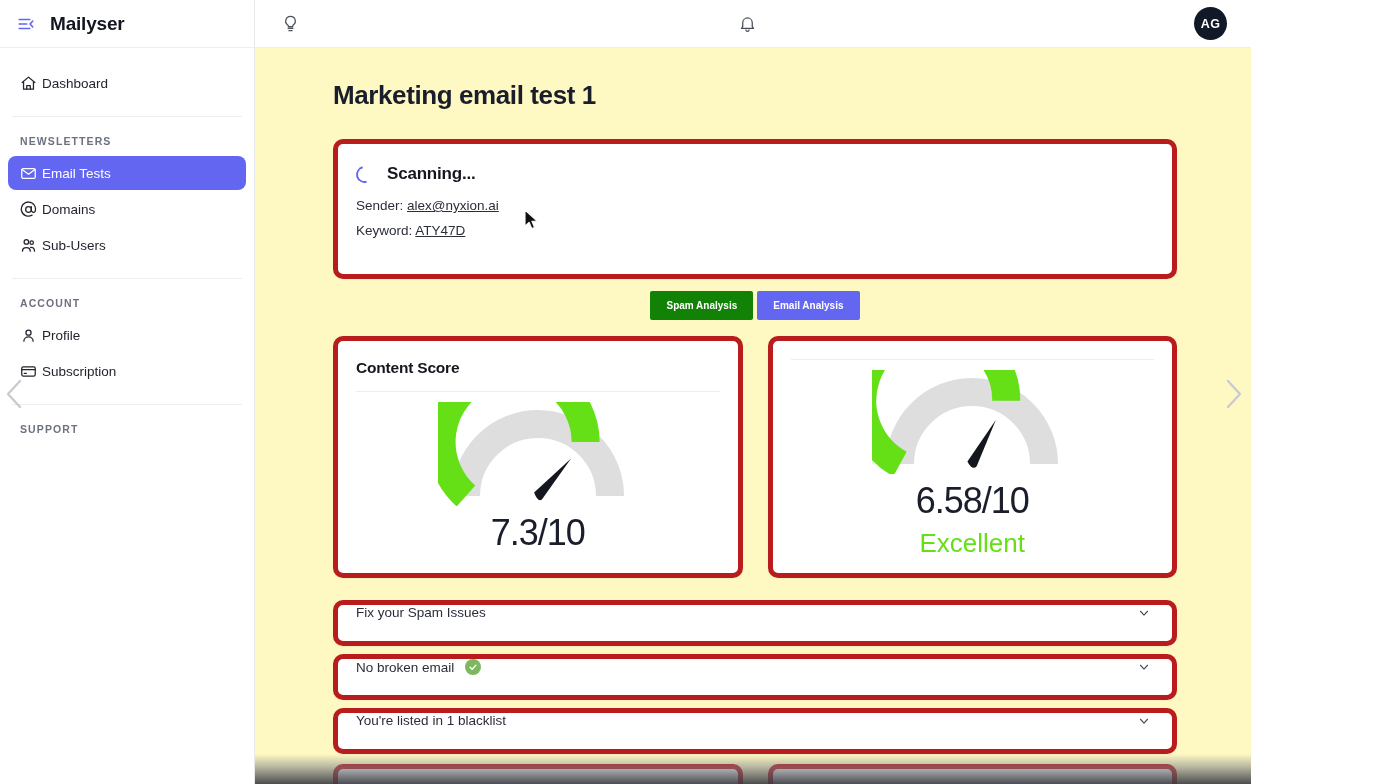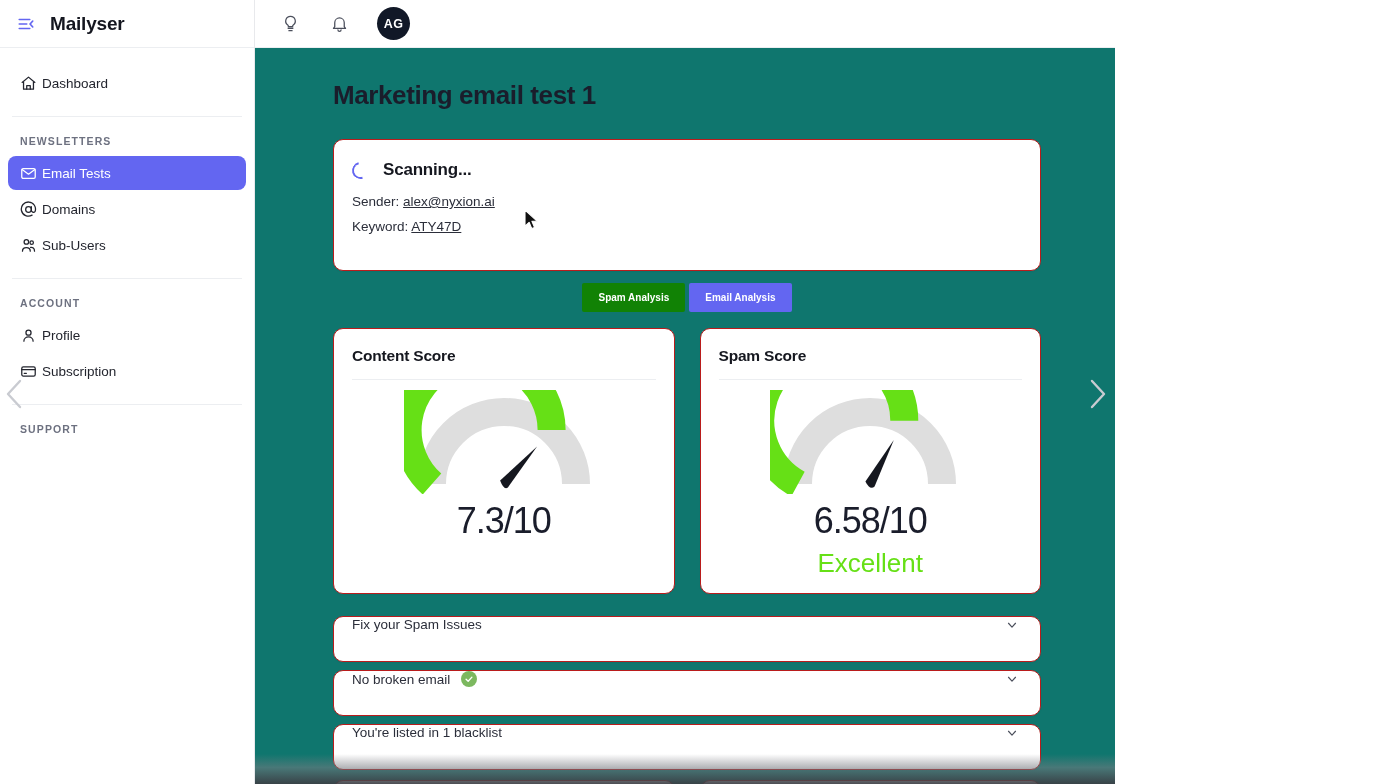--- a/index.html
+++ b/index.html
@@ -2,21 +2,21 @@
 <html><head>
 <meta charset="utf-8">
 <style>
   * { box-sizing: border-box; margin: 0; padding: 0; }
   html, body {
     width: 1383px; height: 784px;
     font-family: "Liberation Sans", sans-serif;
     background: #ffffff;
     overflow: hidden;
   }
-  .app { position: relative; width: 1115px; height: 784px; display: flex; background: #f4f5f7; }
+  .app { position: relative; width: 1251px; height: 784px; display: flex; background: #f4f5f7; }
 
   
   .sidebar {
     width: 255px; height: 784px; flex: 0 0 255px;
     background: #ffffff;
     border-right: 1px solid #e8e9ec;
     display: flex; flex-direction: column;
     position: relative; z-index: 5;
   }
   .sidebar-top {
@@ -42,44 +42,44 @@
   .nav-group-label {
     font-size: 10.5px; font-weight: 700; letter-spacing: 1.1px;
     color: #6d7180; padding: 18px 12px 9px 12px;
   }
 
   
   .main { flex: 1; height: 784px; position: relative; overflow: hidden; }
   .topbar {
     height: 48px; background: #ffffff;
     border-bottom: 1px solid #eceef1;
-    display: flex; align-items: center; justify-content: flex-start;
+    display: flex; align-items: center; justify-content: space-between;
     gap: 27px; padding: 0 24px;
   }
   .topbar-icon { width: 22px; height: 22px; display: flex; align-items: center; justify-content: center; color: #4b4f5c; cursor: pointer; }
   .avatar {
     width: 33px; height: 33px; border-radius: 50%;
     background: #111827; color: #ffffff;
     display: flex; align-items: center; justify-content: center;
     font-size: 12.5px; font-weight: 600; letter-spacing: 0.3px; cursor: pointer;
   }
 
   .content {
     height: 736px; overflow: hidden;
-    background: #0f766e;
+    background: #fef9c3;
     padding: 32px 74px 0 78px;
   }
   .page-title {
     font-size: 26px; font-weight: 700; color: #1a1d2b;
     letter-spacing: -0.4px; margin-bottom: 28px;
   }
 
   .card {
     background: #ffffff; border-radius: 10px;
-    border: 1px solid #b91c1c;
+    border: 5px solid #b91c1c;
     box-shadow: 0 1px 2px rgba(16,24,40,.04);
   }
 
   
   .scan-card { padding: 20px 18px 20px 18px; }
   .scan-head { display: flex; align-items: center; gap: 14px; margin-bottom: 14px; }
   .spinner {
     width: 17px; height: 17px; border-radius: 50%;
     border: 2.6px solid #6366f1;
     border-right-color: transparent;
@@ -301,21 +301,20 @@
                 <path class="g-track" d="M 28 93.99999999999999 A 72 72 0 1 1 172 94" fill="none" stroke-width="28" stroke-linecap="butt" stroke="#dedede"></path>
                 <path class="g-arc" d="M 28 93.99999999999999 A 72 72 0 1 1 147.61445430330292 39.992002986606906" fill="none" stroke-width="28" stroke-linecap="butt" stroke="#66e016"></path>
                 <path class="g-needle" d="M 96.0994224379216 90.56117830031701 L 133.0655932661826 56.49444651847702 L 103.9005775620784 97.43882169968299 Q 100 100.76 96.0994224379216 90.56117830031701 Z" fill="#15171f"></path>
               </svg>
             </div>
             <div class="score-value">7.3/10</div>
           </div>
         </div>
 
         <div class="card score-card">
-          <div class="score-title">Spam Score</div>
           <div class="score-rule"></div>
           <div class="gauge-wrap">
             <div class="gauge">
               <svg width="200" height="104" viewBox="0 0 200 104">
                 <path class="g-track" d="M 28 93.99999999999999 A 72 72 0 1 1 172 94" fill="none" stroke-width="28" stroke-linecap="butt" stroke="#dedede"></path>
                 <path class="g-arc" d="M 28 93.99999999999999 A 72 72 0 1 1 134.2891506640916 30.689225666279953" fill="none" stroke-width="28" stroke-linecap="butt" stroke="#66e016"></path>
                 <path class="g-needle" d="M 95.4275551870091 91.52356134092672 L 123.81191018339696 50.034184490472185 L 104.5724448129909 96.47643865907328 Q 100 100.76 95.4275551870091 91.52356134092672 Z" fill="#15171f"></path>
               </svg>
             </div>
             <div class="score-value">6.58/10</div>

